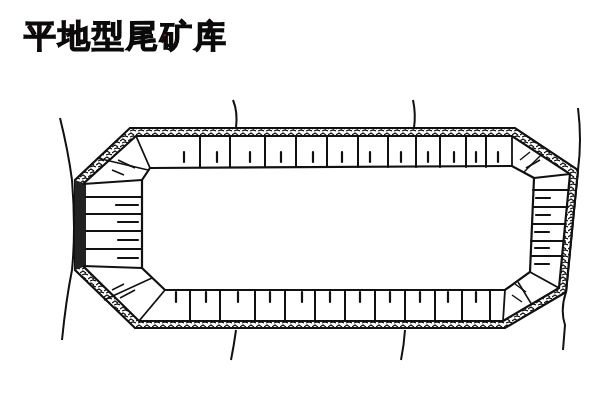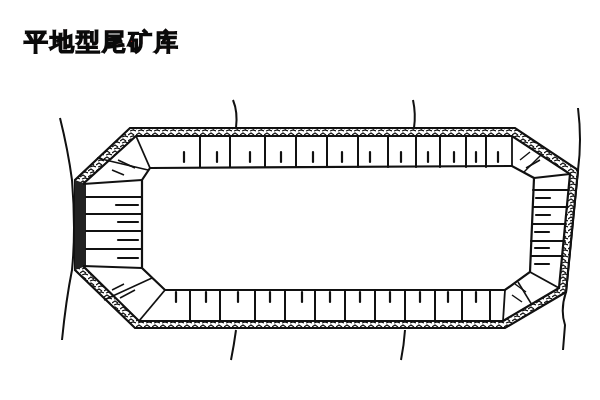--- a/index.html
+++ b/index.html
@@ -1,20 +1,20 @@
 <!DOCTYPE html>
 <html><head>
   <meta charset="utf-8">
   <style>
     html, body { margin: 0; padding: 0; background: #ffffff; }
     body { width: 600px; height: 400px; position: relative; overflow: hidden; font-family: "DejaVu Sans", sans-serif; }
     .title {
-      position: absolute; left: 24px; top: 30px;
+      position: absolute; left: 24px; top: 20px;
       font-family: "DejaVu Sans", sans-serif;
-      font-weight: 900; font-size: 24px; letter-spacing: 2px;
+      font-weight: 900; font-size: 32px; letter-spacing: 2px;
       color: #b91c1c; line-height: 1;
       -webkit-text-stroke: 1.2px #0a0a0a;
     }
     svg.diagram { position: absolute; left: 0; top: 0; }
   </style>
 </head>
 <body>
 
 <div class="title">平地型尾矿库</div>
 

